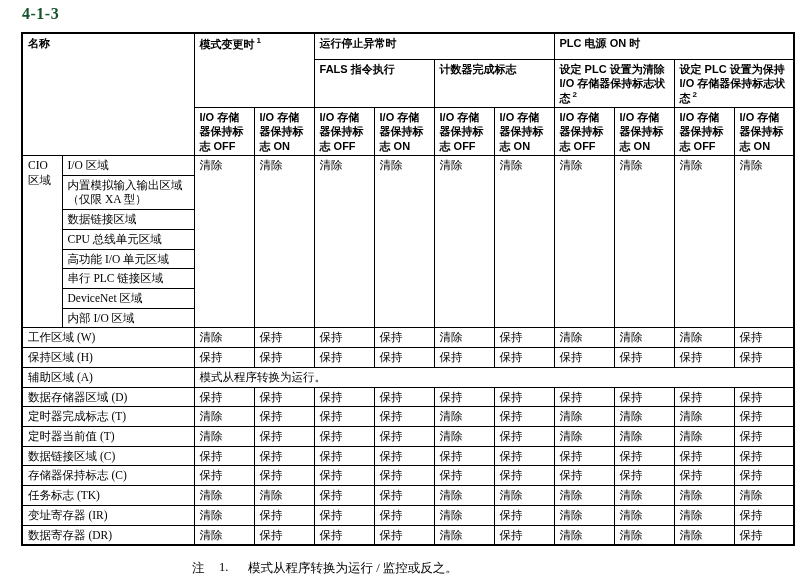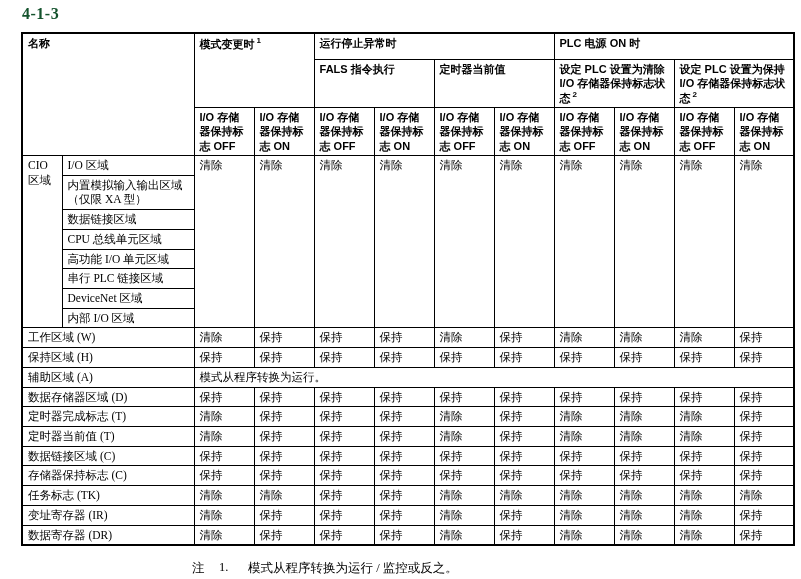--- a/index.html
+++ b/index.html
@@ -87,21 +87,21 @@
     </colgroup>
     <thead>
       <tr class="hr1">
         <th class="ctr" colspan="2" rowspan="3">名称</th>
         <th class="ctr" colspan="2" rowspan="2"><span>模式变更时</span><sup>1</sup></th>
         <th class="ctr" colspan="4">运行停止异常时</th>
         <th colspan="4">PLC 电源 ON 时</th>
       </tr>
       <tr class="hr2">
         <th class="ctr" colspan="2">FALS 指令执行</th>
-        <th class="ctr" colspan="2">定时器当前值</th>
+        <th class="ctr" colspan="2">计数器完成标志</th>
         <th colspan="2"><span>设定 PLC 设置为清除 I/O 存储器保持标志状态</span><sup>2</sup></th>
         <th colspan="2"><span>设定 PLC 设置为保持 I/O 存储器保持标志状态</span><sup>2</sup></th>
       </tr>
       <tr class="hr3">
           <th>I/O 存储器保持标志 OFF</th>
           <th>I/O 存储器保持标志 ON</th>
           <th>I/O 存储器保持标志 OFF</th>
           <th>I/O 存储器保持标志 ON</th>
           <th>I/O 存储器保持标志 OFF</th>
           <th>I/O 存储器保持标志 ON</th>

